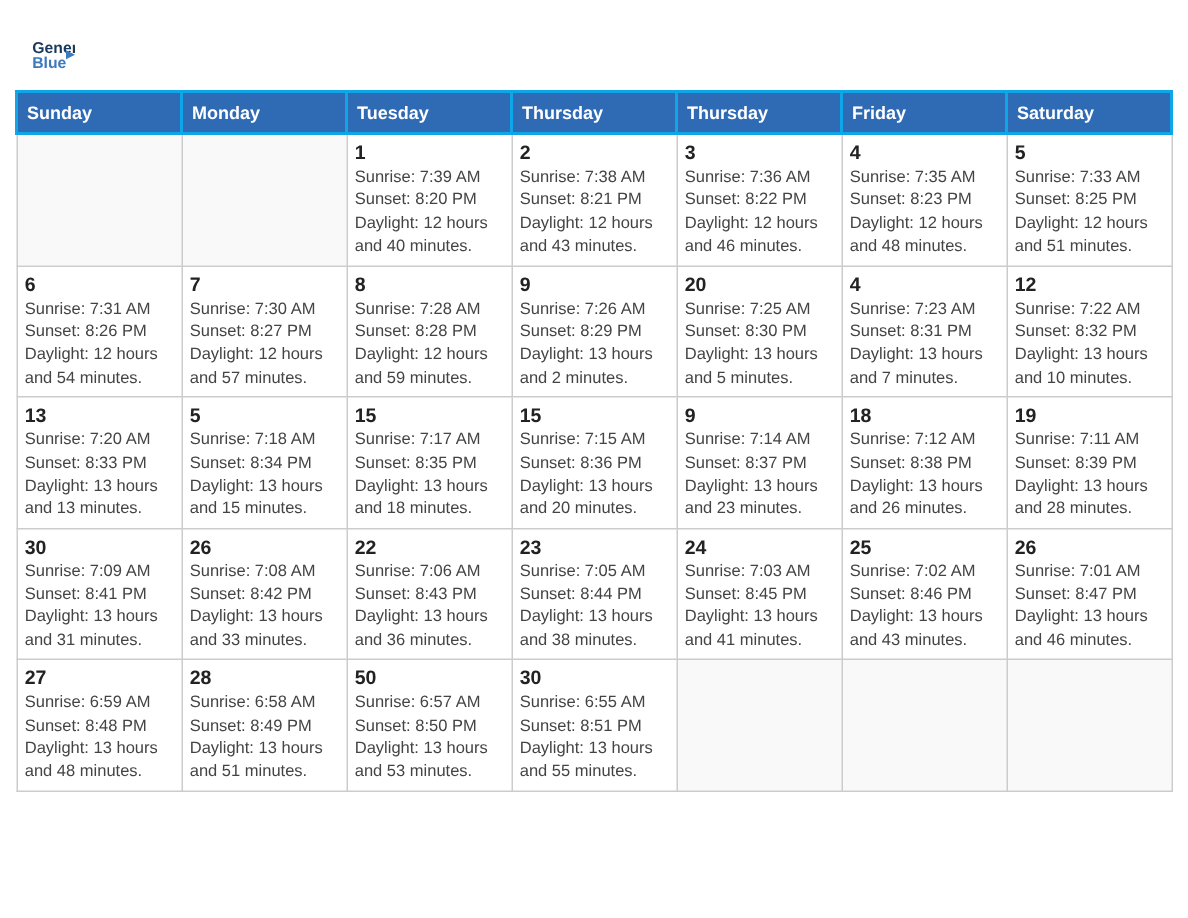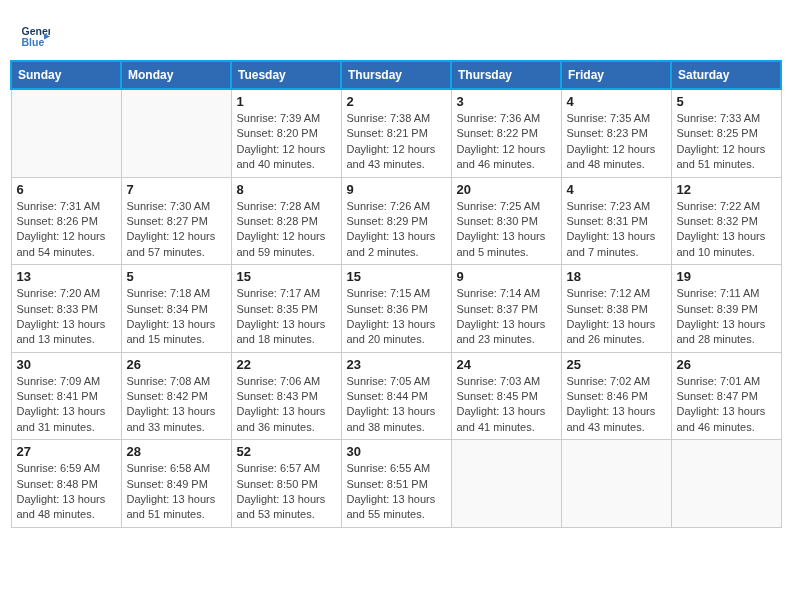--- a/index.html
+++ b/index.html
@@ -224,21 +224,21 @@
       <tr>
         <td>
           <span class="day-num">27</span>
           <div class="day-info">Sunrise: 6:59 AM<br>Sunset: 8:48 PM<br>Daylight: 13 hours<br>and 48 minutes.</div>
         </td>
         <td>
           <span class="day-num">28</span>
           <div class="day-info">Sunrise: 6:58 AM<br>Sunset: 8:49 PM<br>Daylight: 13 hours<br>and 51 minutes.</div>
         </td>
         <td>
-          <span class="day-num">52</span>
+          <span class="day-num">50</span>
           <div class="day-info">Sunrise: 6:57 AM<br>Sunset: 8:50 PM<br>Daylight: 13 hours<br>and 53 minutes.</div>
         </td>
         <td>
           <span class="day-num">30</span>
           <div class="day-info">Sunrise: 6:55 AM<br>Sunset: 8:51 PM<br>Daylight: 13 hours<br>and 55 minutes.</div>
         </td>
         <td class="empty"></td>
         <td class="empty"></td>
         <td class="empty"></td>
       </tr>

